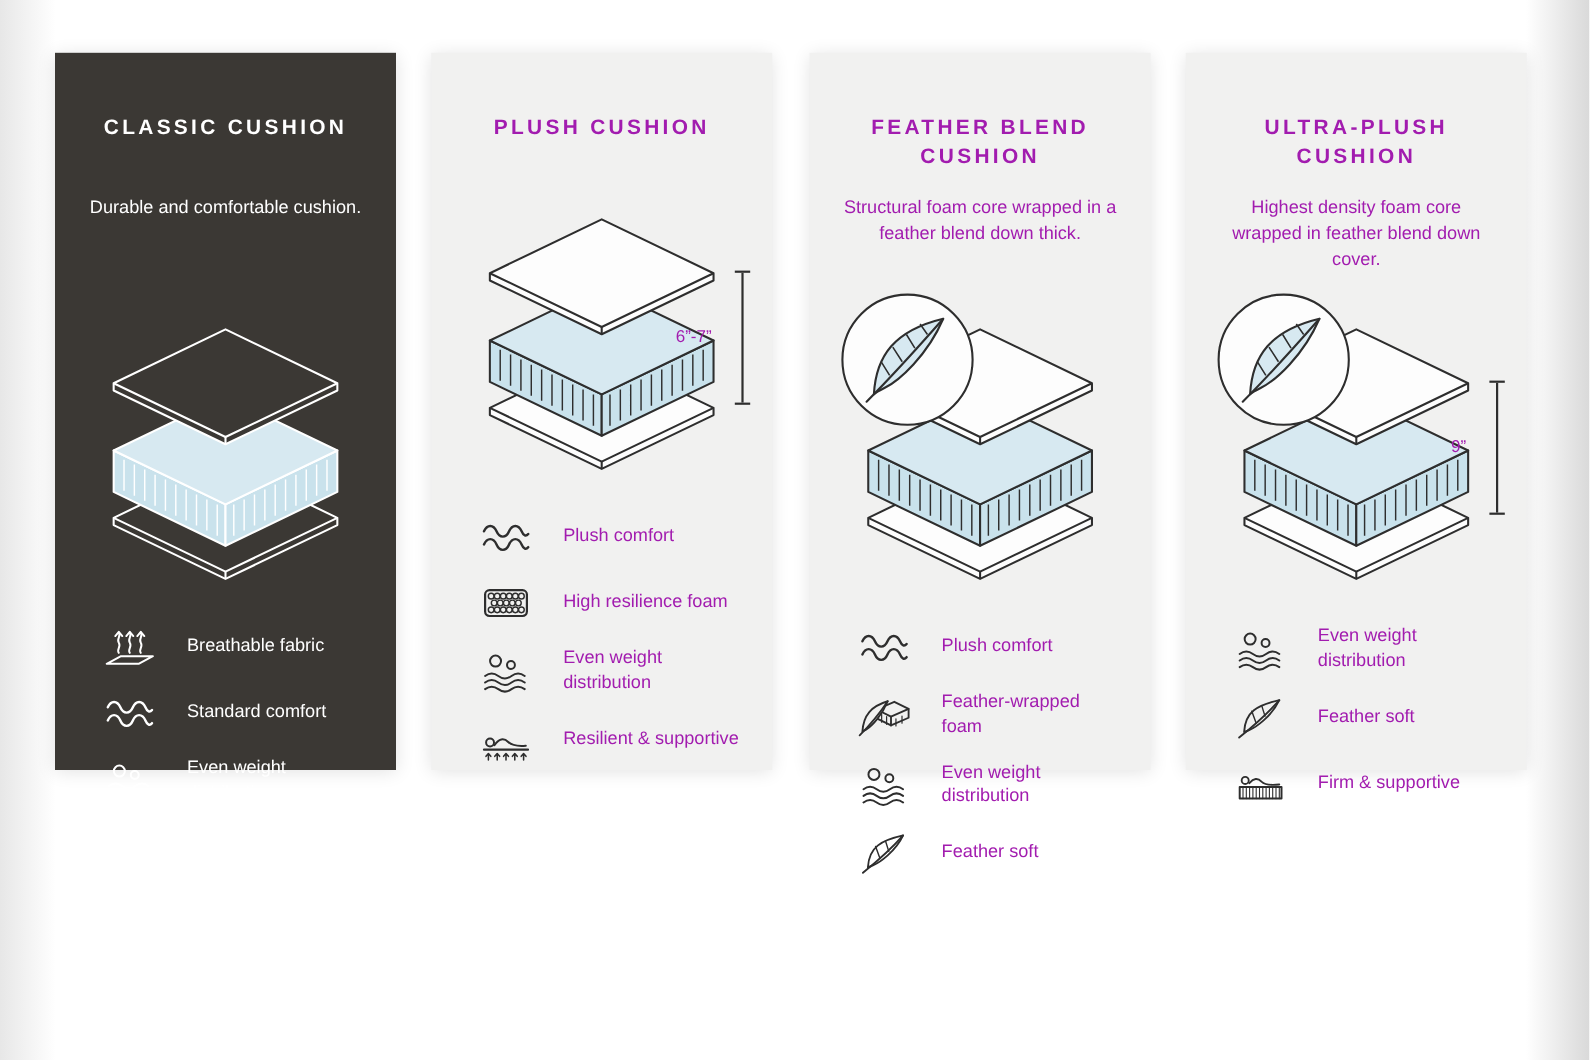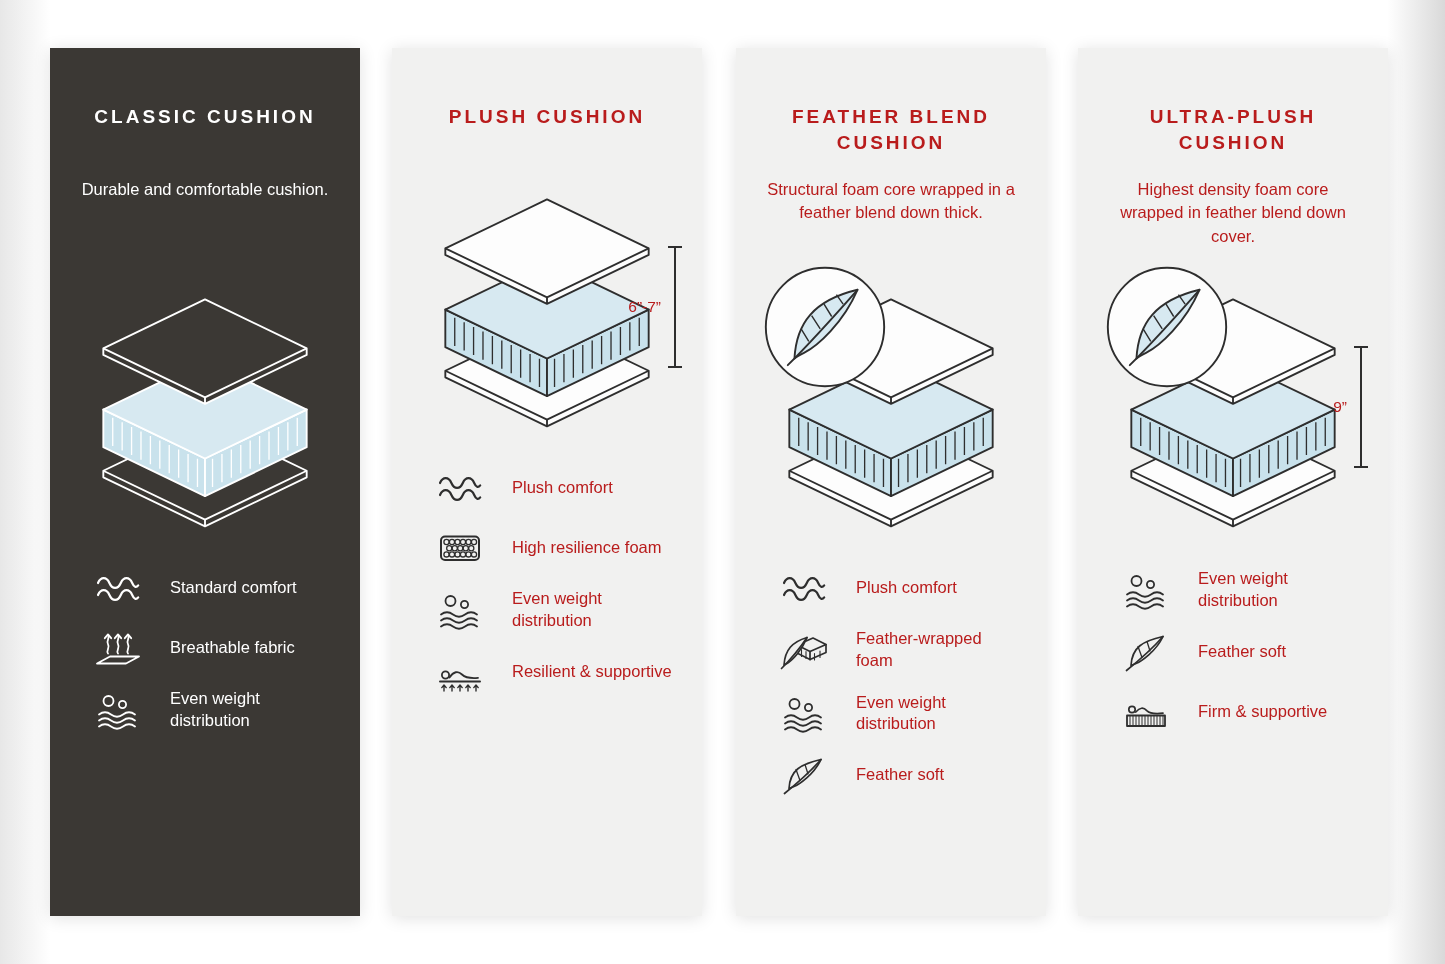--- a/index.html
+++ b/index.html
@@ -3,44 +3,44 @@
 <meta charset="utf-8">
 <style>
   * { margin:0; padding:0; box-sizing:border-box; }
   html,body { width:1445px; height:964px; font-family:"Liberation Sans", sans-serif; }
   body { background:#ffffff; overflow:hidden; }
   .stage {
     position:relative; width:1445px; height:964px;
     background:linear-gradient(90deg,#e7e7e7 0%,#ffffff 3.5%,#ffffff 96%,#d9d9d9 100%);
   }
   .panel {
-    position:absolute; top:48px; width:310px; height:868px;
+    position:absolute; top:48px; width:310px; height:652px;
     background:var(--panel);
     box-shadow:0 2px 16px rgba(0,0,0,0.12);
     --foamTop:#D7E9F1; --foamSide:#C9E2EC;
   }
   .panel.dark  { --panel:#3B3834; --line-c:#FFFFFF; --slab:#3B3834; color:#FFFFFF; }
-  .panel.light { --panel:#F1F1F0; --line-c:#2E2E2E; --slab:#FDFDFD; color:#b91c1c; }
+  .panel.light { --panel:#F1F1F0; --line-c:#2E2E2E; --slab:#FDFDFD; color:#a21caf; }
   #p1{left:50px;} #p2{left:392px;} #p3{left:736px;} #p4{left:1078px;}
 
   .title {
     min-height:62px; margin-top:56px; padding:0 18px;
     text-align:center; font-size:19px; font-weight:bold;
     letter-spacing:3px; line-height:1.38; color:inherit;
   }
   .desc {
     min-height:88px; max-width:248px; margin:12px auto 0;
     text-align:center; font-size:16.5px; line-height:1.42;
   }
   .illus { position:relative; height:266px; margin-top:16px; display:flex; justify-content:center; align-items:flex-start; }
   .cushion { width:226px; height:241px; margin-top:8px; }
   .badge { position:absolute; left:26px; top:-18px; width:126px; height:126px; }
   .dim {
     position:absolute; right:20px; top:64px; height:122px;
-    display:flex; align-items:center; gap:7px; font-size:15.5px; white-space:nowrap;
+    display:flex; align-items:center; gap:21px; font-size:15.5px; white-space:nowrap;
   }
   .dim-line {
     width:14px; height:122px; position:relative;
     border-top:2px solid var(--line-c); border-bottom:2px solid var(--line-c);
   }
   .dim-line::before {
     content:""; position:absolute; left:50%; top:0; bottom:0; width:2px;
     margin-left:-1px; background:var(--line-c);
   }
   .features { margin:20px 0 0 44px; }
@@ -201,32 +201,32 @@
     <p class="desc">Durable and comfortable cushion.</p>
     <div class="illus">
       <svg class="cushion" viewBox="0 0 240 256">
           <use href="#sym-cushion"></use>
         </svg>
     </div>
     <div class="features">
       <div class="feature">
         <span class="fi">
             <svg viewBox="0 0 48 40">
+              <use href="#sym-breathable"></use>
+            </svg>
+          </span>
+        <span class="flabel">Breathable fabric</span>
+      </div>
+      <div class="feature">
+        <span class="fi">
+            <svg viewBox="0 0 48 40">
               <use href="#sym-waves"></use>
             </svg>
           </span>
         <span class="flabel">Standard comfort</span>
-      </div>
-      <div class="feature">
-        <span class="fi">
-            <svg viewBox="0 0 48 40">
-              <use href="#sym-breathable"></use>
-            </svg>
-          </span>
-        <span class="flabel">Breathable fabric</span>
       </div>
       <div class="feature">
         <span class="fi">
             <svg viewBox="0 0 48 40">
               <use href="#sym-weight"></use>
             </svg>
           </span>
         <span class="flabel">Even weight distribution</span>
       </div>
     </div>

